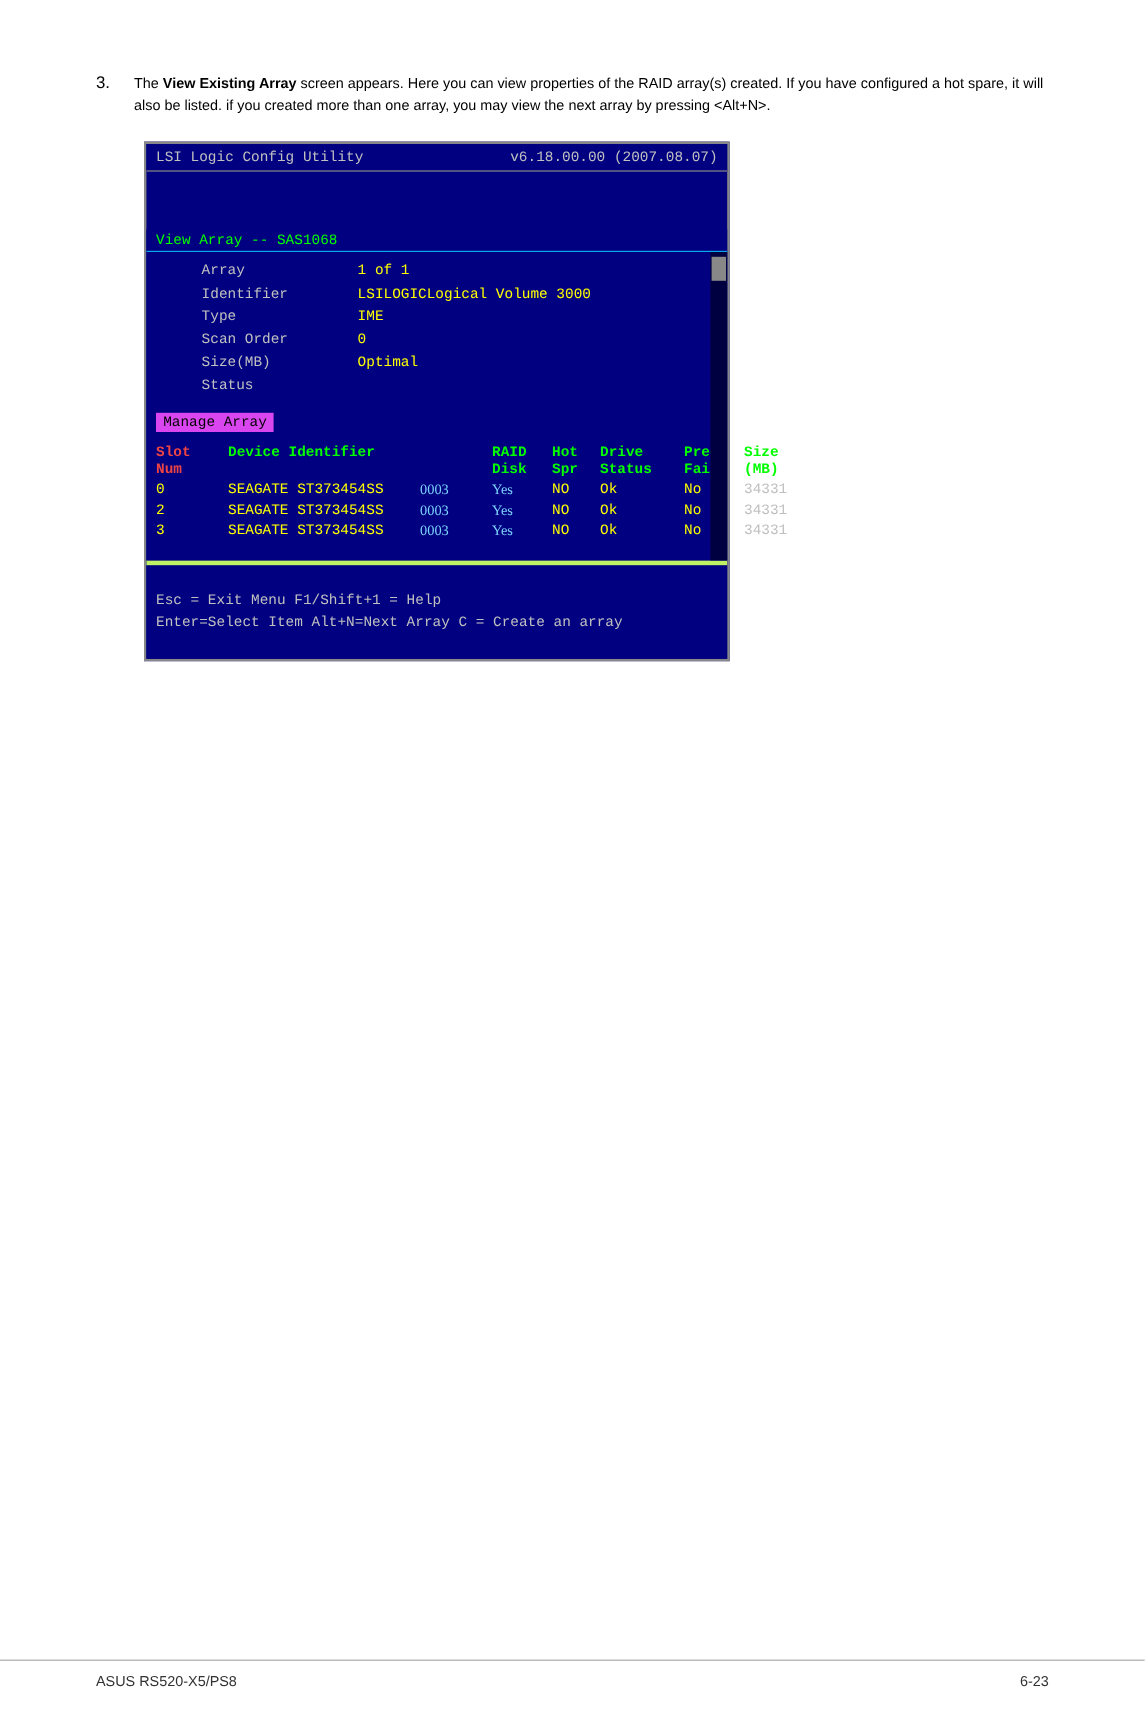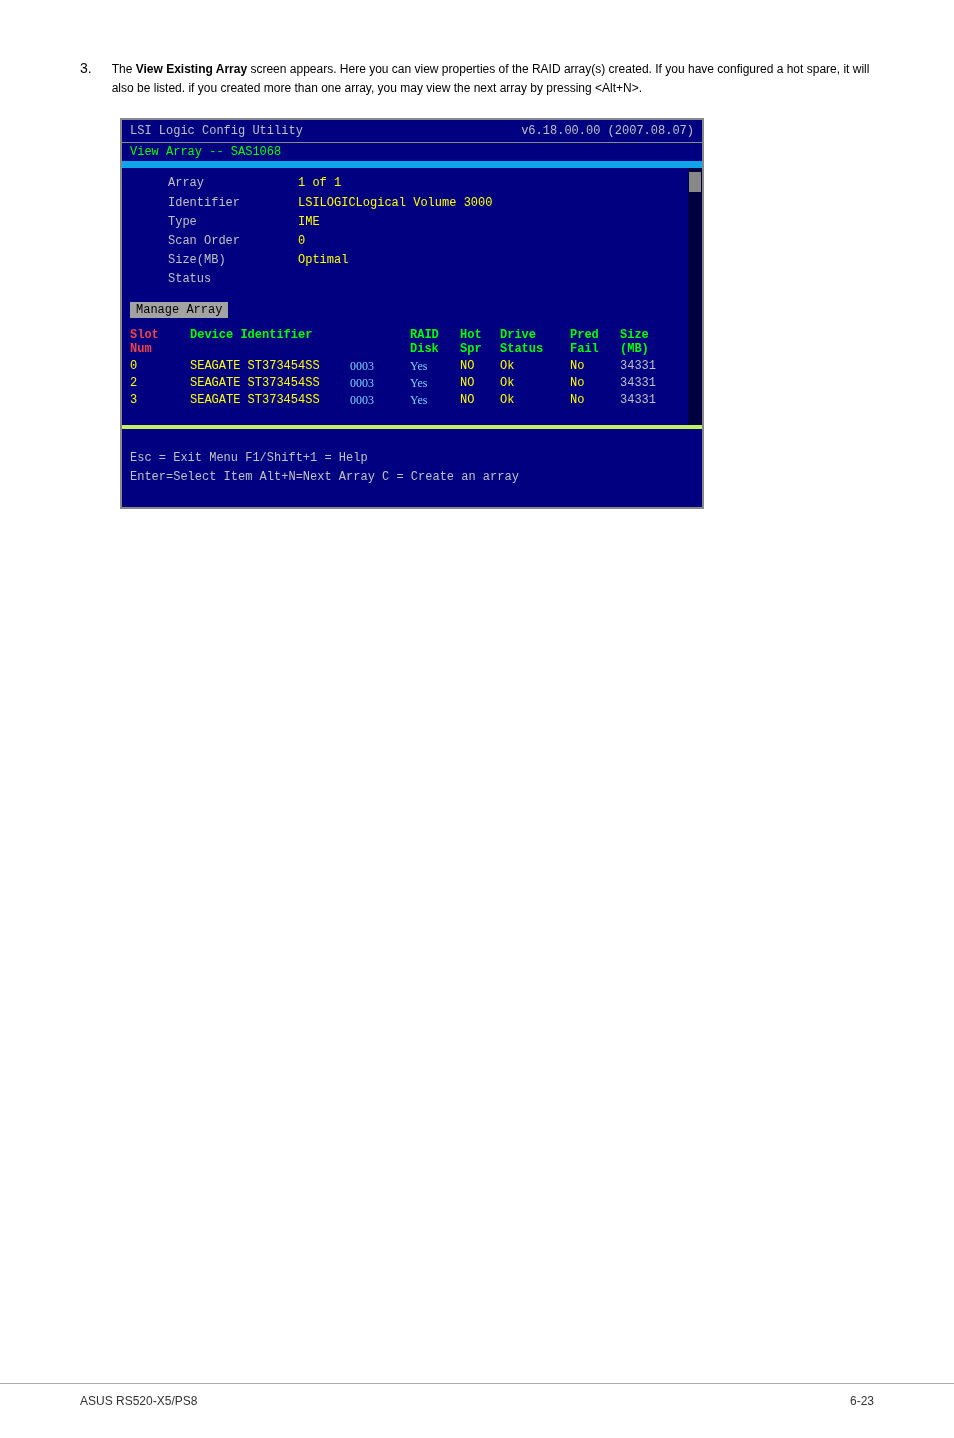--- a/index.html
+++ b/index.html
@@ -36,21 +36,21 @@
 
     
     .bios-screen {
       margin-left: 40px;
       margin-top: 10px;
       border: 2px solid #888;
       background: #000080;
       color: #c0c0c0;
       font-family: 'Courier New', monospace;
       font-size: 12px;
-      width: 584px;
+      width: 488px;
     }
 
     .bios-header {
       background: #000080;
       padding: 4px 8px;
       display: flex;
       justify-content: space-between;
       border-bottom: 1px solid #888;
       color: #c0c0c0;
     }
@@ -60,21 +60,22 @@
     }
 
     .bios-header-version {
       color: #c0c0c0;
     }
 
     .bios-subheader {
       background: #000080;
       padding: 2px 8px;
       color: #00ff00;
-      border-bottom: 7px solid #0ea5e9;
+      border-bottom: 1px solid #0ea5e9;
+      margin-top: 48px;
     }
 
     .bios-body {
       background: #000080;
       padding: 6px 8px;
       position: relative;
     }
 
     .bios-info-section {
       display: flex;
@@ -89,21 +90,21 @@
     }
 
     .bios-values {
       color: #ffff00;
       line-height: 1.6;
       flex: 1;
     }
 
     .manage-array-btn {
       display: inline-block;
-      background: #a3a3a3;
+      background: #d946ef;
       color: #000;
       padding: 1px 6px;
       margin: 4px 0 8px 0;
       cursor: pointer;
     }
 
     .bios-table-header {
       display: grid;
       grid-template-columns: 60px 160px 60px 50px 40px 70px 50px 60px;
       color: #00ff00;

